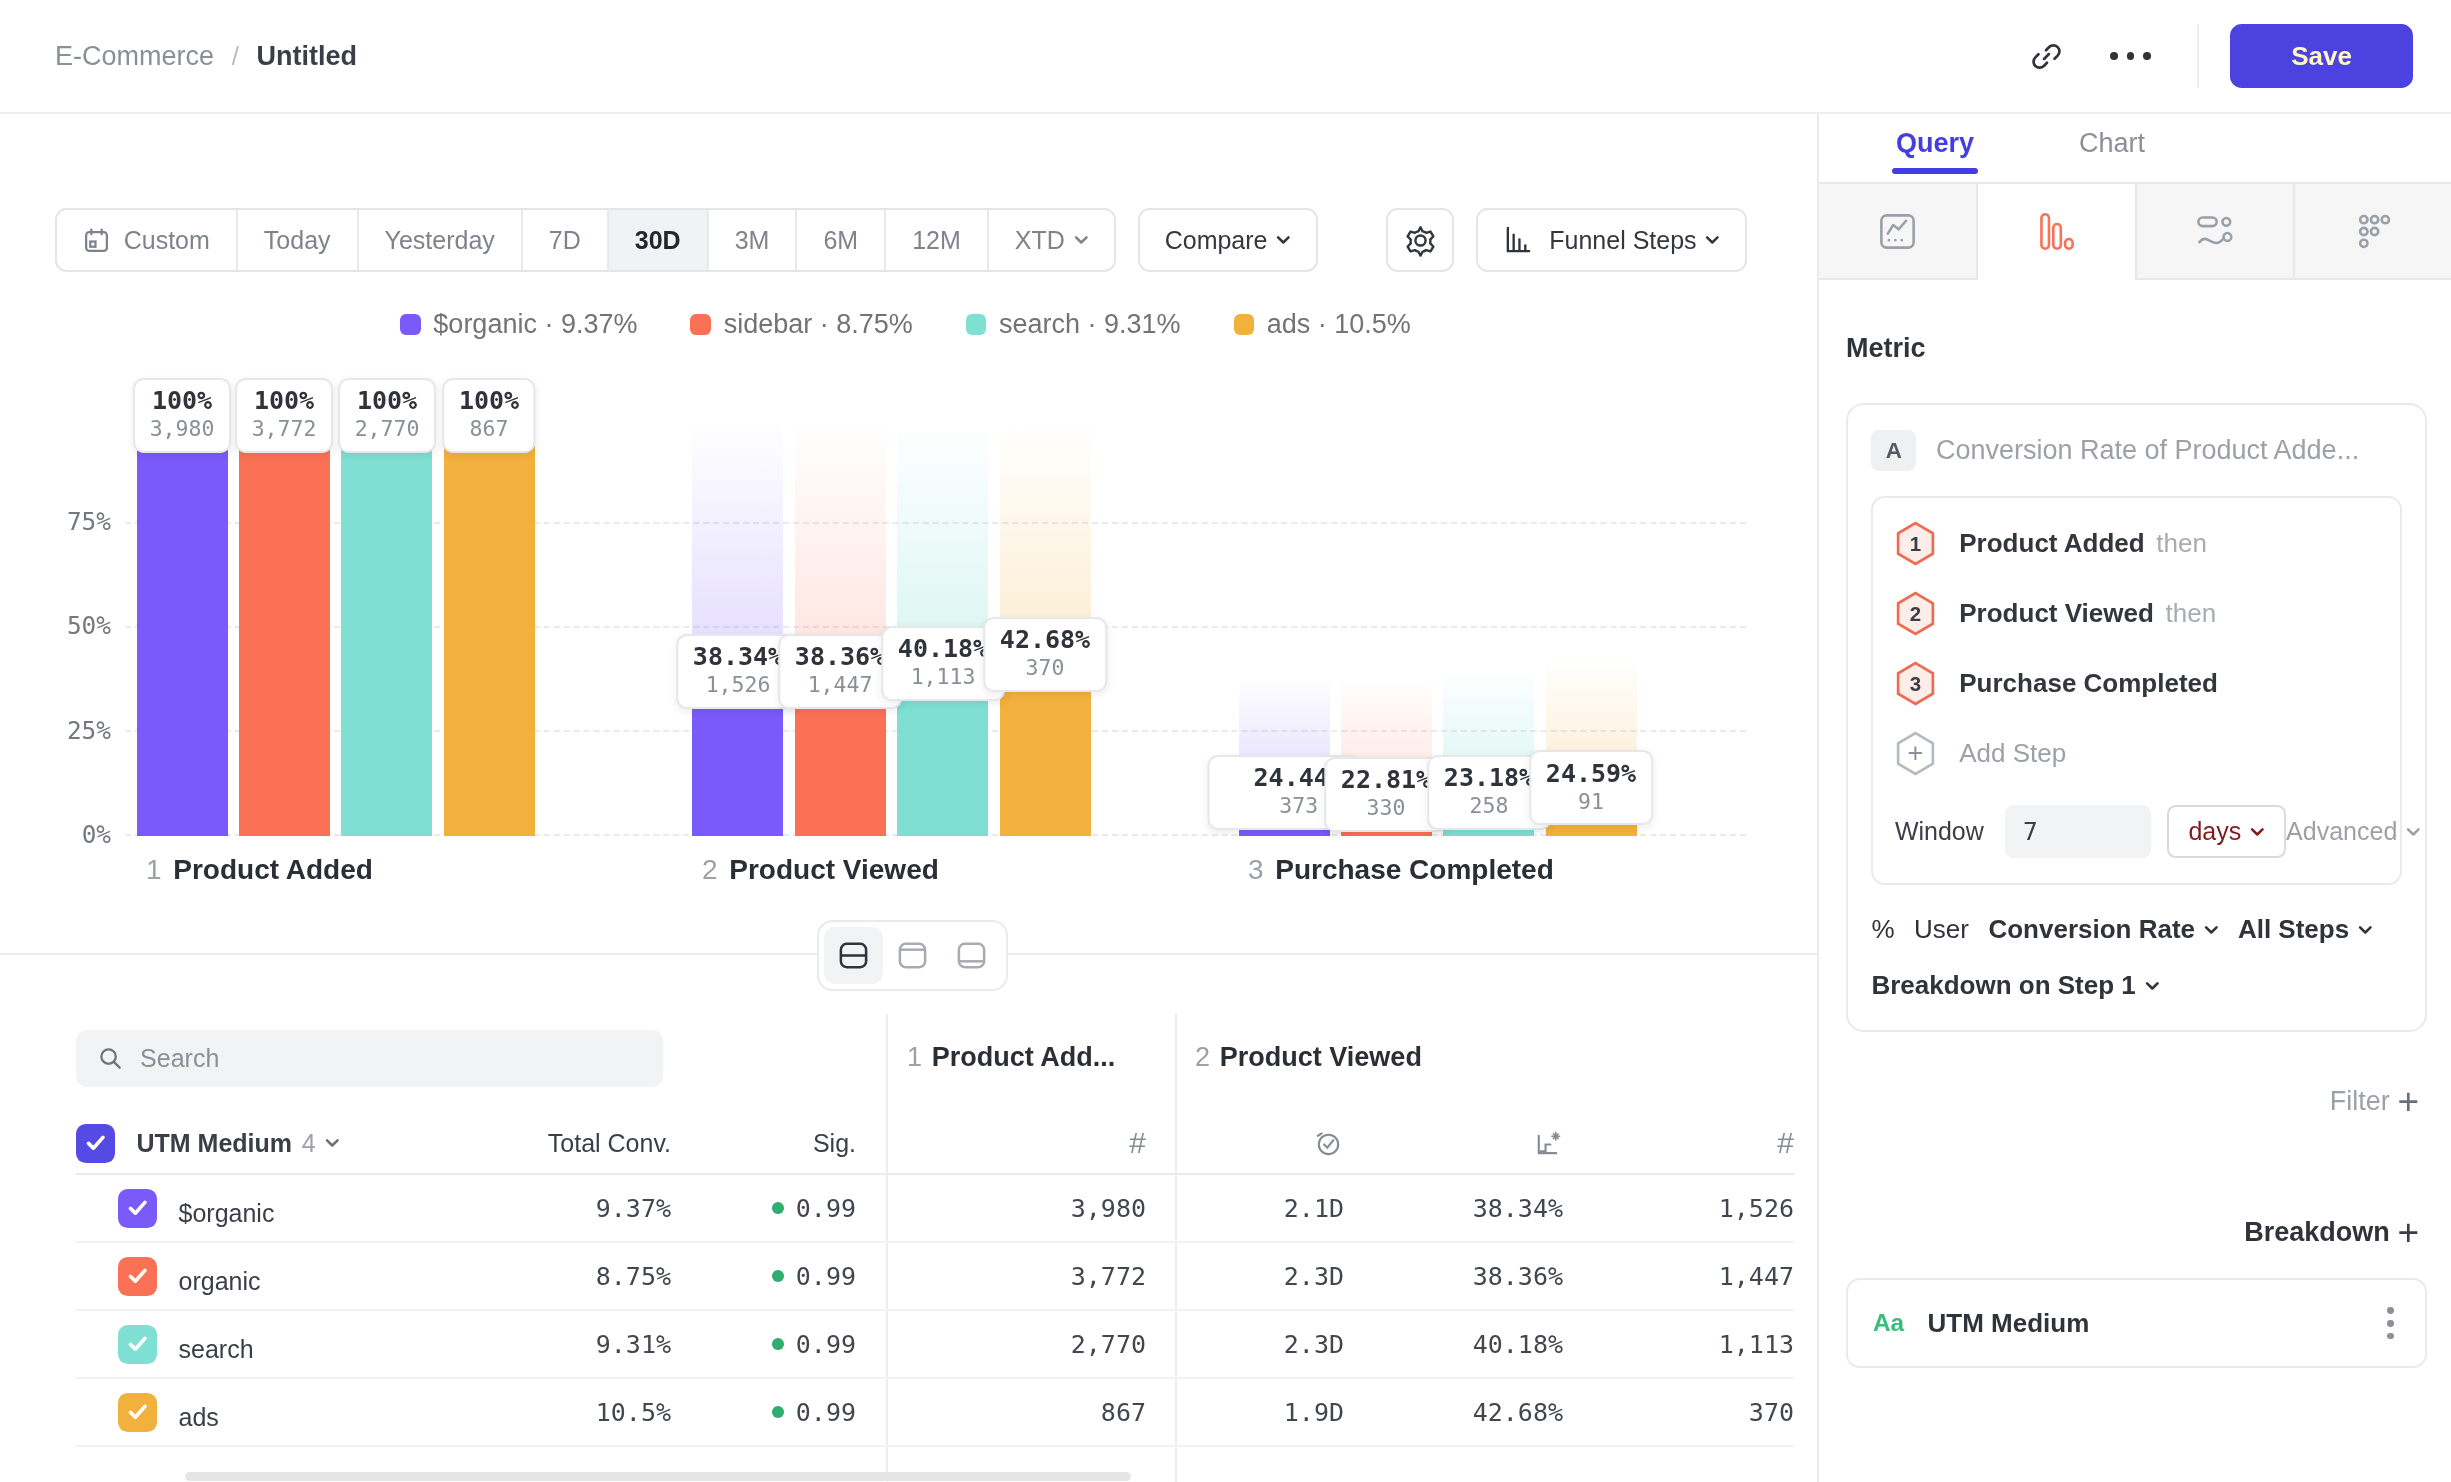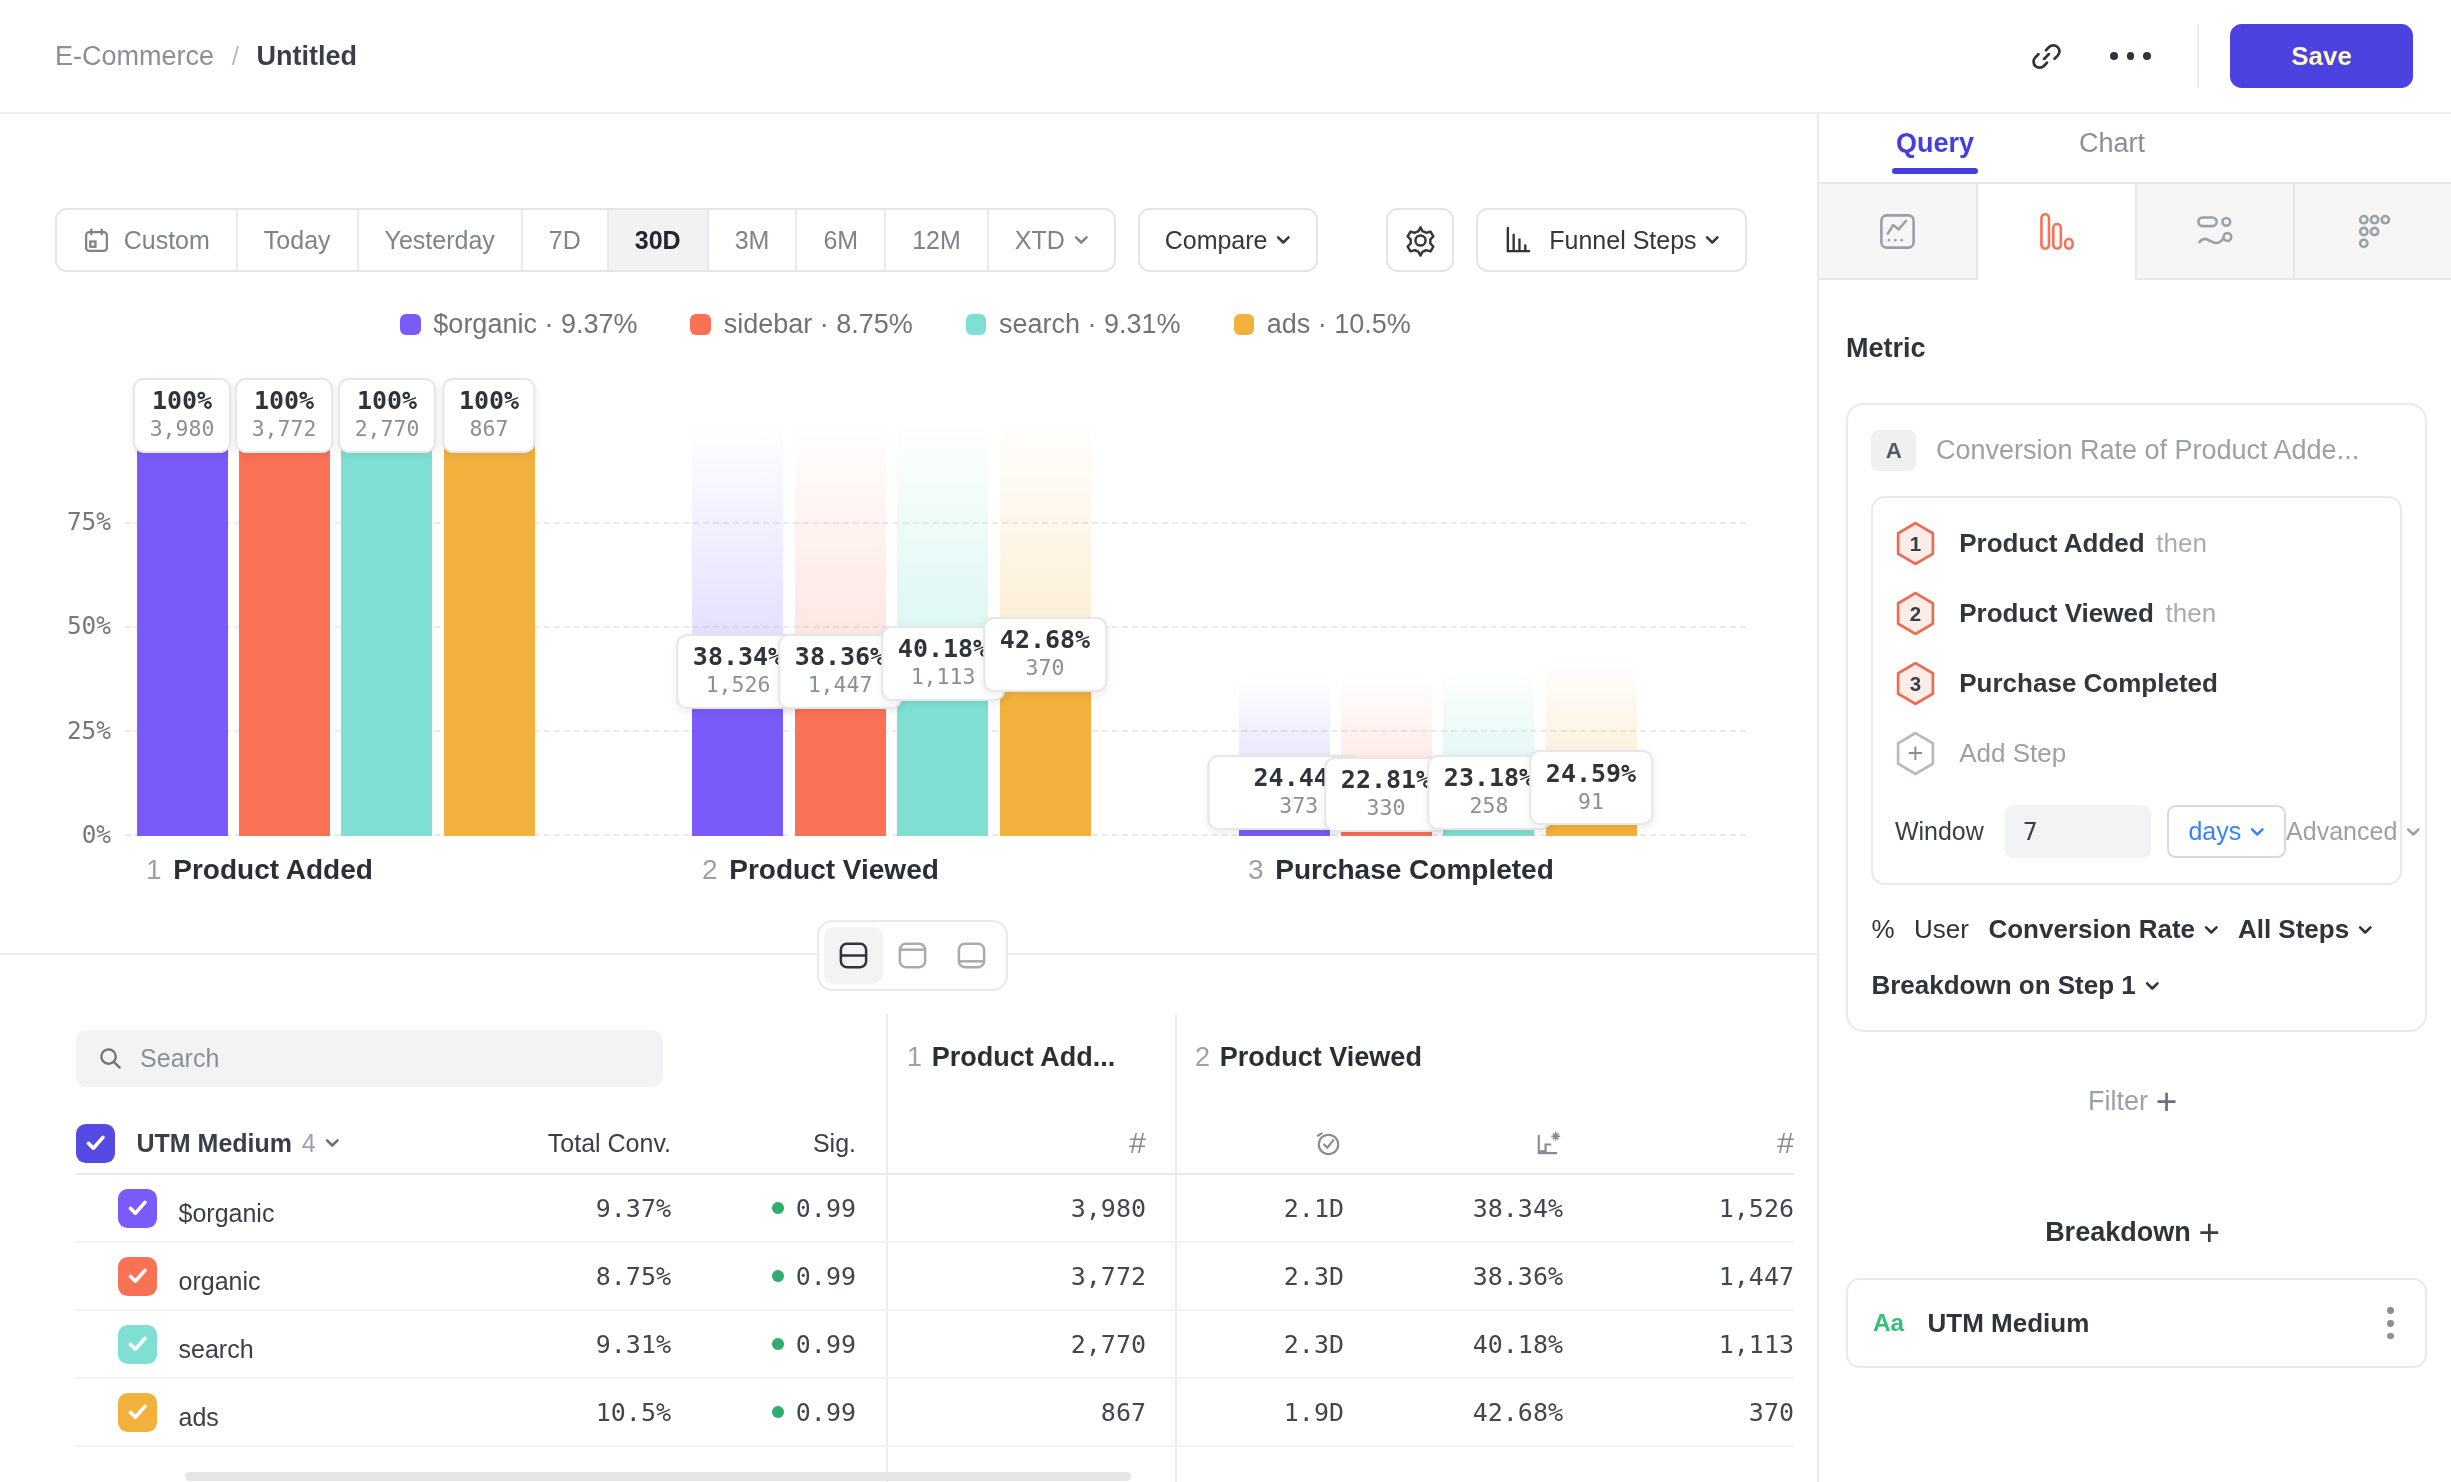--- a/index.html
+++ b/index.html
@@ -156,31 +156,31 @@
     font-style:normal; font-size:20.5px; font-weight:700; color:#3A3F47; }
   .hex.gray i { color:#8A8F98; font-weight:400; font-size:27px; }
   .st-l { font-size:26px; font-weight:600; color:#32363D; }
   .st-then { font-size:26px; color:#A7ABB2; margin-left:11.7px; }
   .add-step .st-l { color:#9CA1A8; font-weight:500; }
   .window-row { display:flex; align-items:center; margin-top:9.8px; }
   .window-row .wl { font-size:25px; color:#3A3F47; margin-right:21.5px; }
   .win-input { width:146px; height:53px; background:#F2F3F5; border:none; border-radius:8.8px;
     font-size:24.4px; color:#3A3F47; padding:0 17.6px; font-family:"DejaVu Sans Mono", monospace; }
   .unit-sel { display:flex; align-items:center; height:53px; padding:0 19.5px; margin-left:15.6px;
-    border:2px solid #D8DADF; border-radius:8.8px; font-size:25px; color:#3b82f6; font-weight:500;
+    border:2px solid #D8DADF; border-radius:8.8px; font-size:25px; color:#7f1d1d; font-weight:500;
     background:#fff; cursor:pointer; }
   .adv { margin-left:auto; display:flex; align-items:center; font-size:25px; color:#9CA1A8;
     cursor:pointer; }
   .measure-row { display:flex; align-items:center; gap:19.5px; margin-top:29px; font-size:26px;
     color:#2F333A; }
   .measure-row .seg-t { display:flex; align-items:center; font-weight:600; cursor:pointer; }
   .measure-row .pct { font-weight:500; }
   .bd-on { display:flex; align-items:center; margin-top:25px; font-size:26px; font-weight:600;
     color:#2F333A; cursor:pointer; }
-  .row-h { display:flex; align-items:center; justify-content:center; }
+  .row-h { display:flex; align-items:center; justify-content:flex-end; }
   .filter-row { margin-top:51px; }
   .filter-row .t { font-size:27px; color:#9CA1A8; font-weight:500; }
   .plus { font-size:37px; font-weight:300; color:#6B7078; line-height:1; cursor:pointer;
     padding:0 7.8px; }
   .bdown-row { margin-top:94px; }
   .bd-card { margin-top:27px; border:2px solid #E8EAED; border-radius:13.7px; height:90px;
     display:flex; align-items:center; padding:0 25px; }
   .aa { font-size:24.4px; font-weight:700; color:#35BE7C; margin-right:23.4px; }
   .bd-name { font-size:26px; font-weight:600; color:#2F333A; }
   .kebab { margin-left:auto; display:flex; flex-direction:column; gap:5.9px; cursor:pointer;

